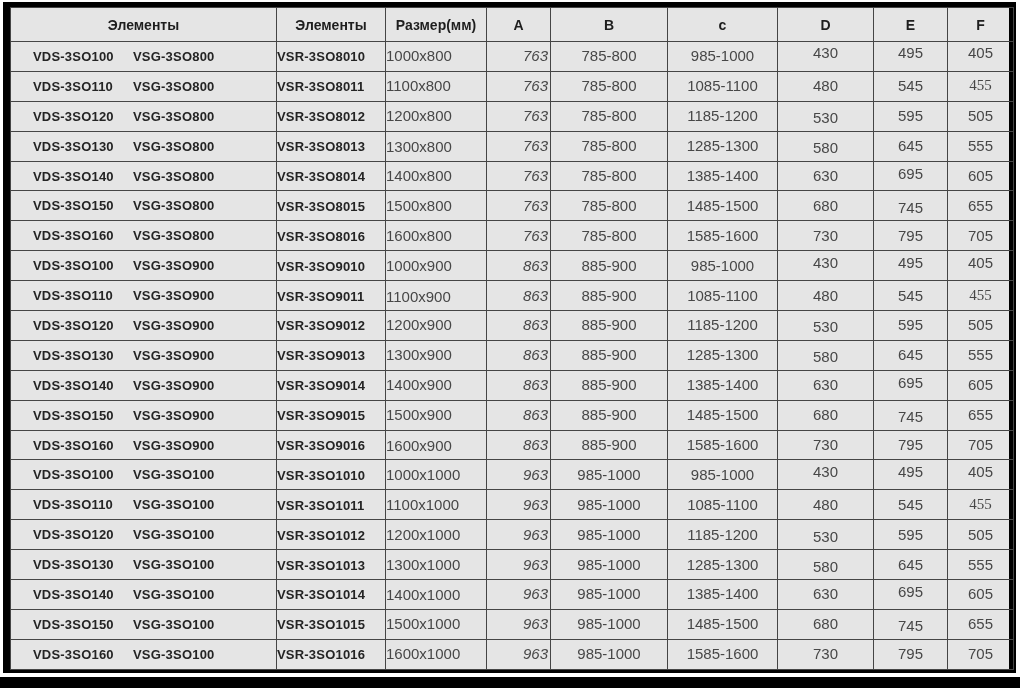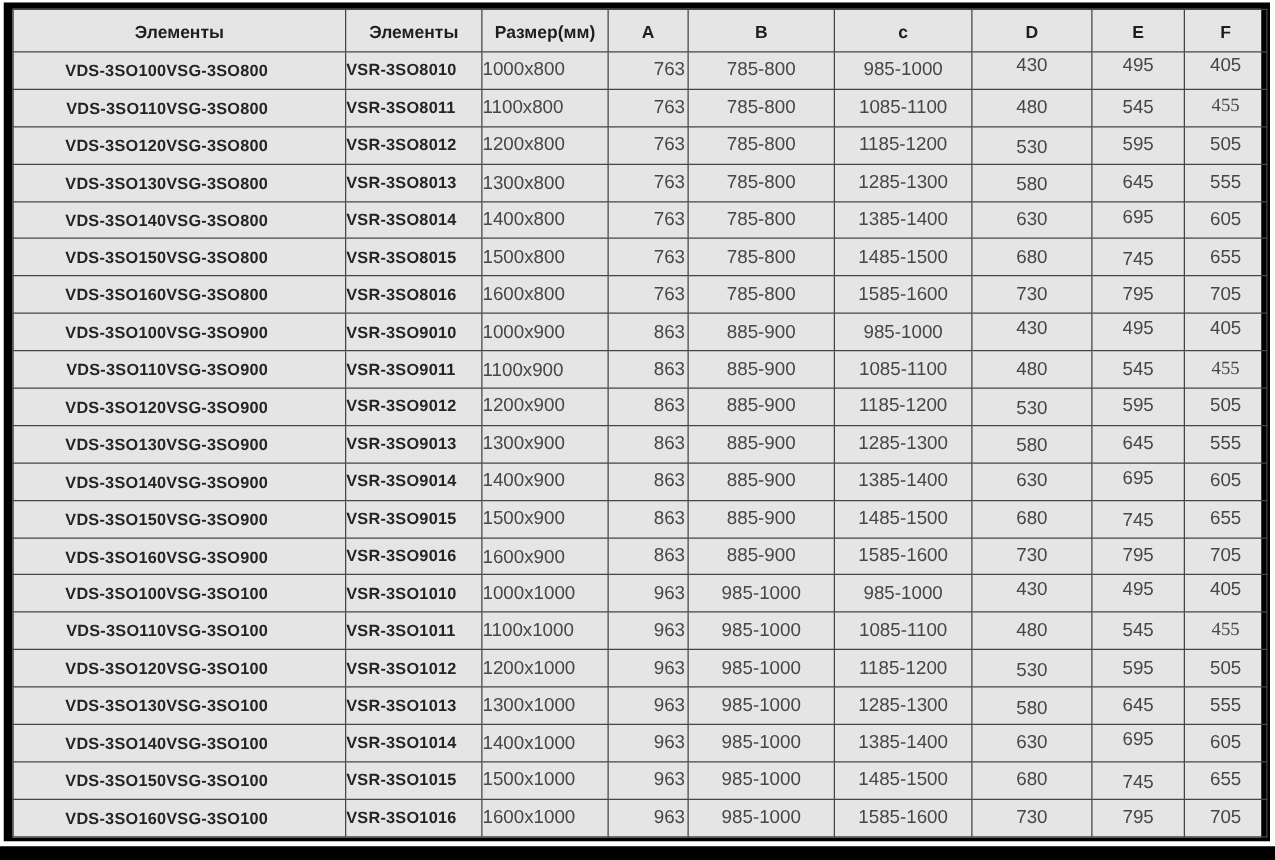--- a/index.html
+++ b/index.html
@@ -43,30 +43,30 @@
   }
   
   td.c-el{text-align:left;}
   td.c-el .cellwrap{display:flex;align-items:center;padding-left:22px;}
   .code{
     font-weight:bold;
     font-size:13px;
     color:#242424;
     letter-spacing:0.2px;
   }
-  td.c-el .vds{width:100px;flex:0 0 100px;text-align:right;}
+  td.c-el .vds{width:100px;flex:0 0 100px;}
   td.c-art{text-align:left;}
   td.c-art .code{padding-right:1px;}
   .v{
     font-size:15px;
     color:#474747;
     position:relative;
   }
   td.c-size{text-align:left;}
-  td.c-a{text-align:right;}
+  td.c-a{text-align:right;font-style:italic;}
   td.c-a .v{padding-right:2px;}
   td.c-b,td.c-c,td.c-d,td.c-e,td.c-f{text-align:center;}
   
   tbody tr:nth-child(7n+1) td.c-d .v,
   tbody tr:nth-child(7n+1) td.c-e .v,
   tbody tr:nth-child(7n+1) td.c-f .v{top:-3px;}
   tbody tr:nth-child(7n+3) td.c-d .v{top:2px;}
   tbody tr:nth-child(7n+4) td.c-d .v{top:2px;}
   tbody tr:nth-child(7n+5) td.c-e .v{top:-2px;text-align:center;}
   tbody tr:nth-child(7n+6) td.c-e .v{top:2px;}

